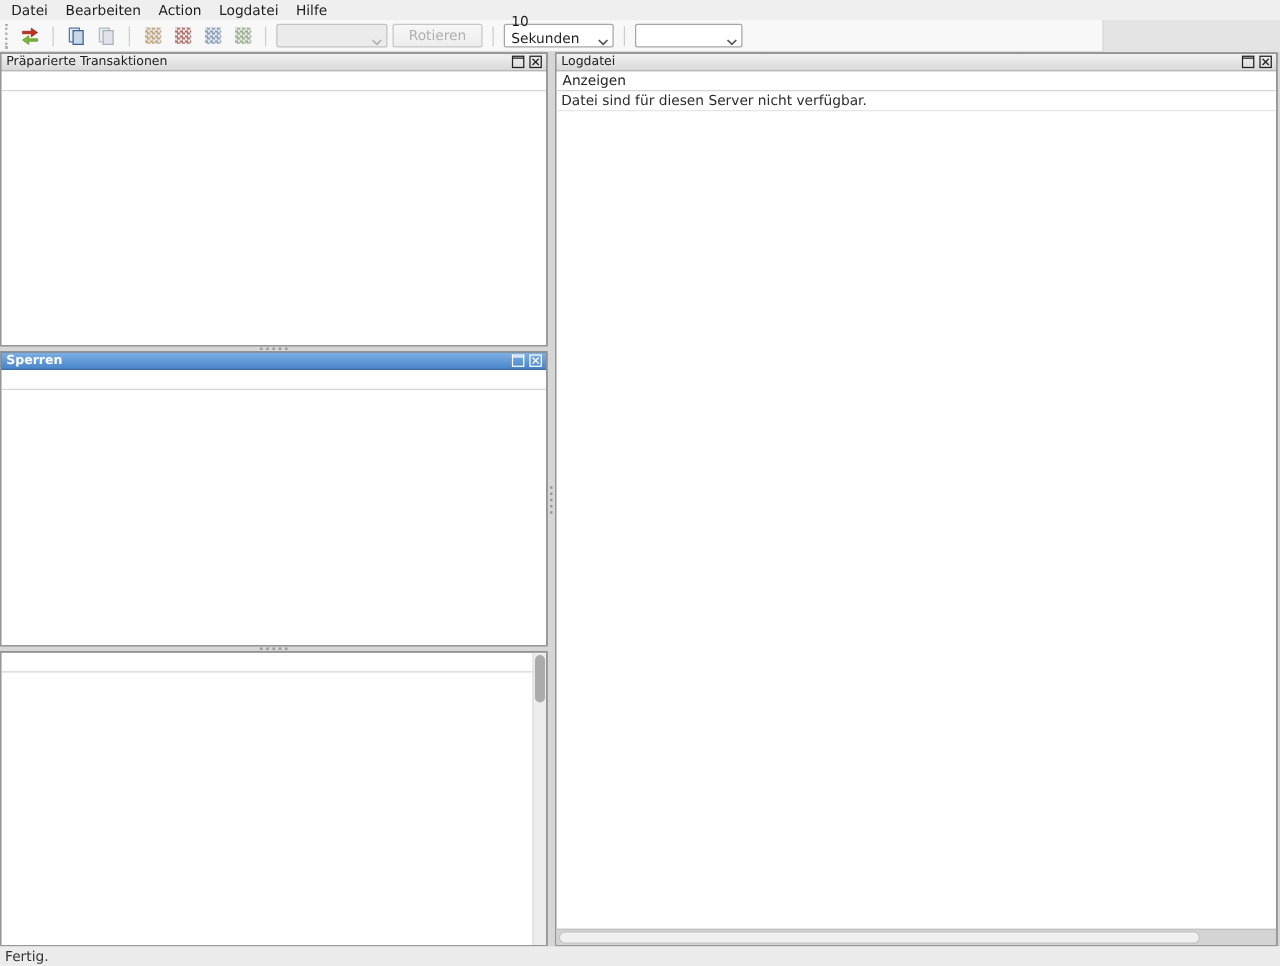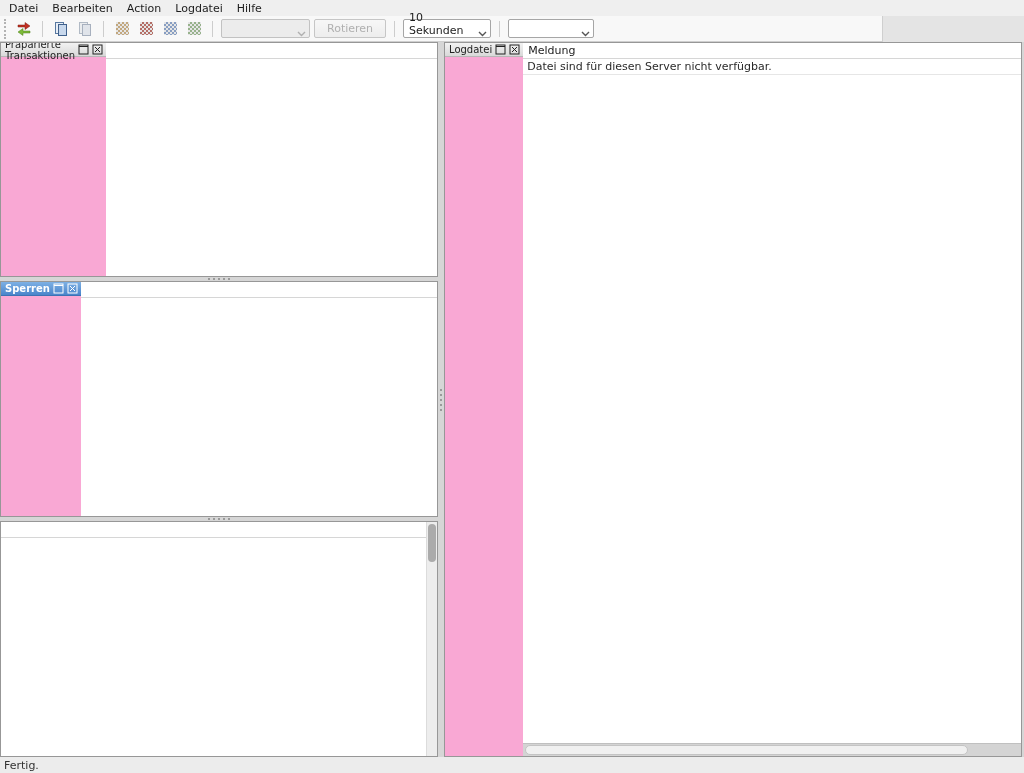--- a/index.html
+++ b/index.html
@@ -63,22 +63,22 @@
   }
   .btn.disabled { color:#b0b0b0; }
 
   
   .dock {
     position:absolute; top:42px; left:0; width:1024px; height:715px;
     background:#d6d6d6; display:flex;
   }
   .left-col { width:438px; display:flex; flex-direction:column; }
   .panel {
-    border:1px solid #979797; background:#f9a8d4;
-    display:flex; flex-direction:row; overflow:hidden;justify-content:space-between;
+    border:1px solid #979797; background:#737373;
+    display:flex; flex-direction:column; overflow:hidden;justify-content:space-between;
   }
   .panel-caption {
     height:14px; flex:0 0 14px;
     background:linear-gradient(#f2f2f2,#d9d9d9);
     border-bottom:1px solid #b7b7b7;
     display:flex; align-items:center;
     padding:0 3px 0 4px; font-size:10px; color:#222;
   }
   .panel-caption.active {
     background:linear-gradient(#7db0e4,#4a85cb);
@@ -328,21 +328,21 @@
         </span>
         <span class="cap-btn">
           <svg width="11" height="11" viewBox="0 0 11 11">
               <rect x="1" y="1" width="9" height="9" fill="none" stroke="currentColor"></rect>
               <line x1="3" y1="3" x2="8" y2="8" stroke="currentColor"></line>
               <line x1="8" y1="3" x2="3" y2="8" stroke="currentColor"></line>
             </svg>
         </span>
       </div>
       <div class="panel-body" style="display:flex; flex-direction:column">
-        <div class="list-header">Meldung</div>
+        <div class="list-header">Anzeigen</div>
         <div class="log-row">Datei sind für diesen Server nicht verfügbar.</div>
         <div style="flex:1"></div>
         <div class="hscroll">
           <div class="thumb"></div>
         </div>
       </div>
     </div>
   </div>
 </div>
 

